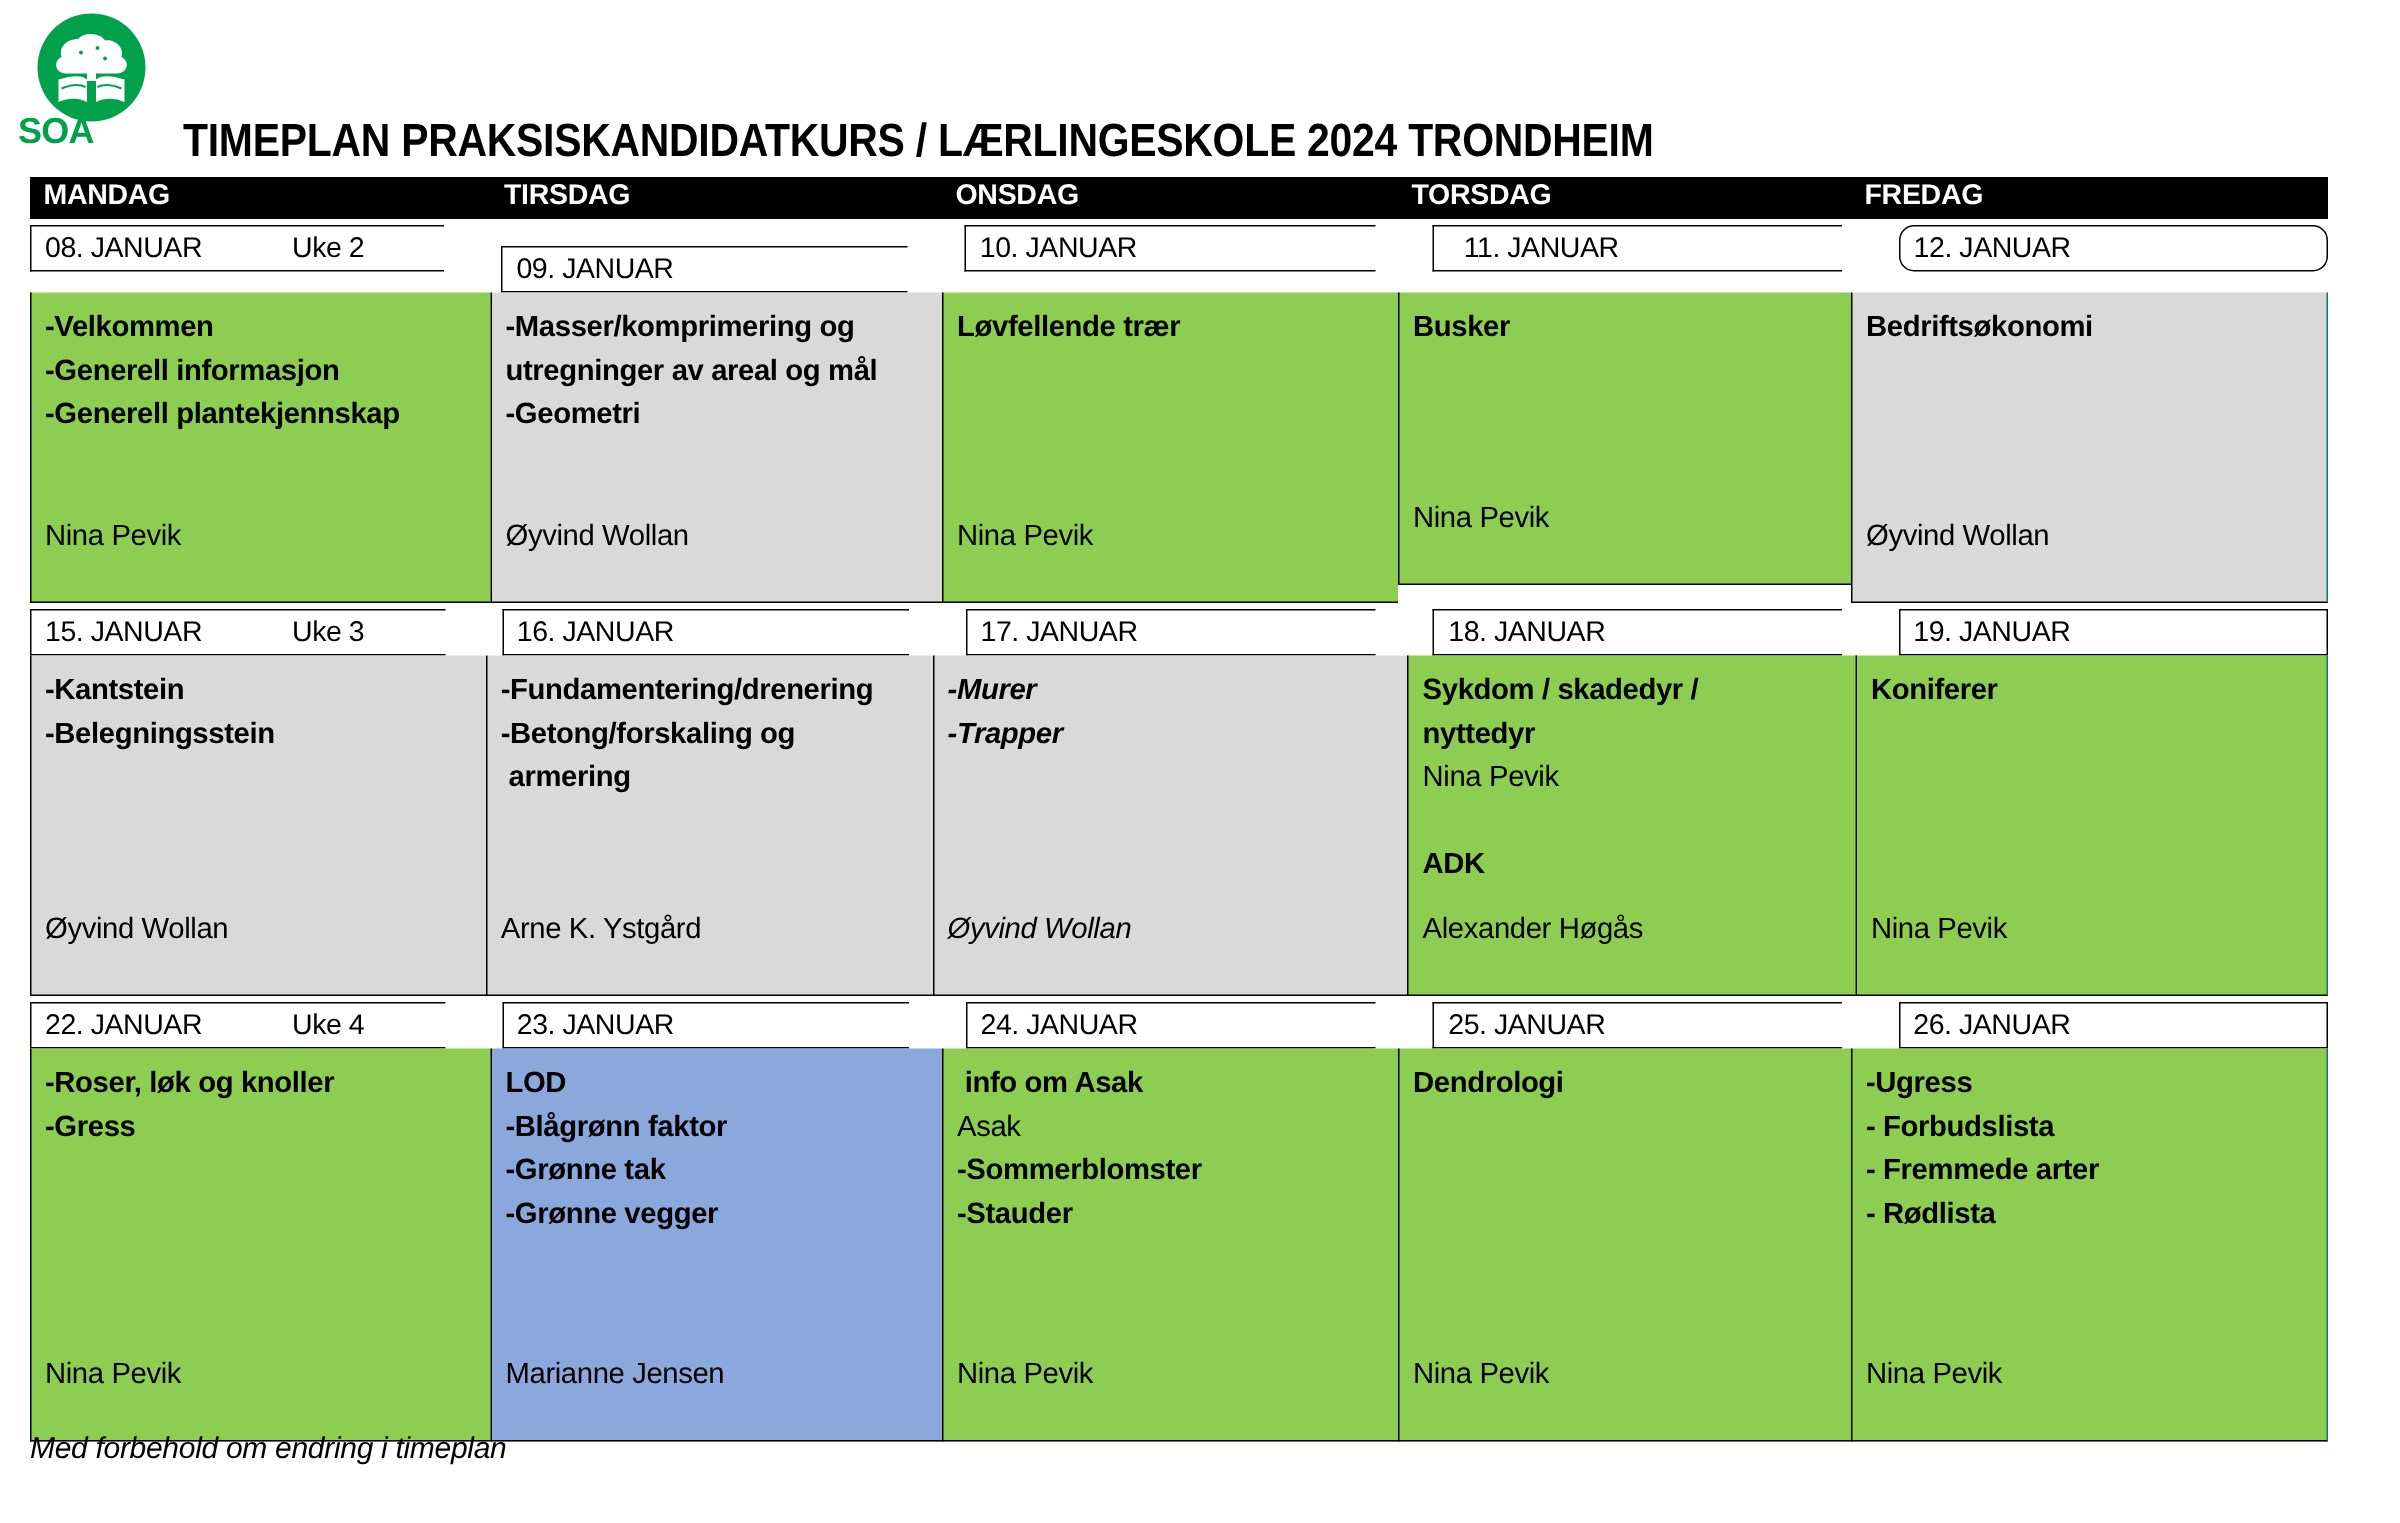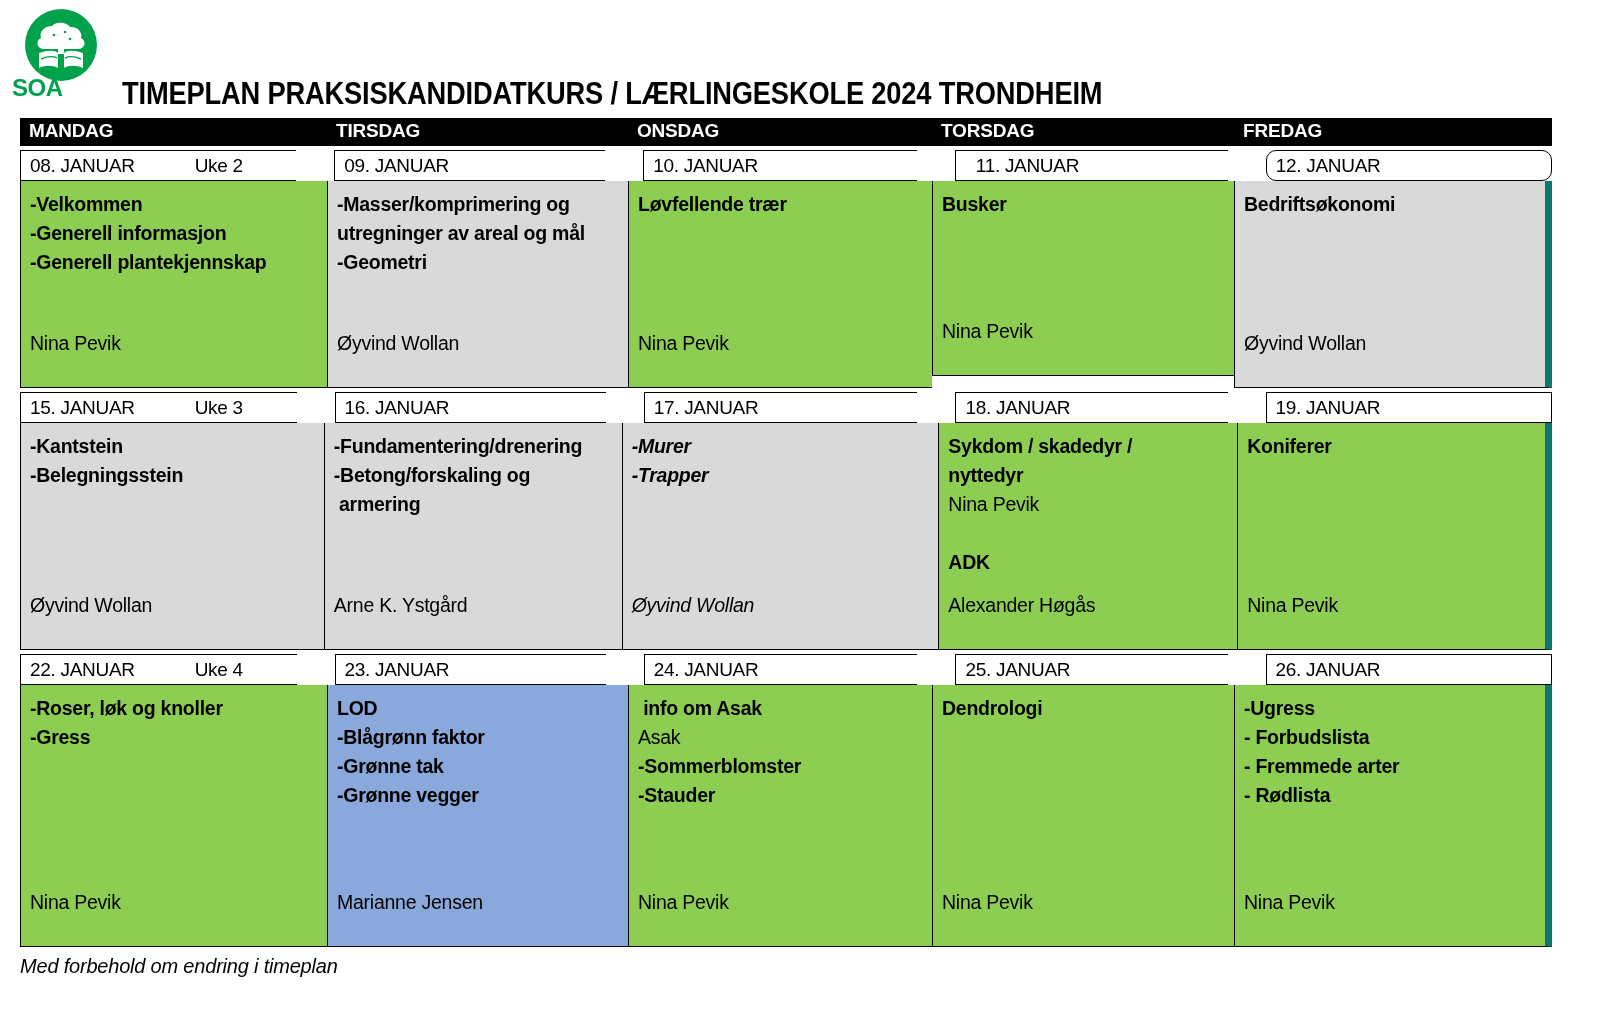--- a/index.html
+++ b/index.html
@@ -115,21 +115,21 @@
     display: flex;
   }
   .week-body .cell {
     box-sizing: border-box;
     border: 1px solid #000000;
     border-top: none;
     border-right: none;
     padding: 9px 8px 8px 9px;
     position: relative;
   }
-  .week-body .cell:last-child { border-right: 7px solid #0f766e; }
+  .week-body .cell:last-child { border-right: 1px solid #0f766e; }
 
   .bg-green { background: #8DCE52; }
   .bg-grey  { background: #D9D9D9; }
   .bg-blue  { background: #8BA8DC; }
 
   .line {
     font-size: 19.5px;
     line-height: 29px;
     letter-spacing: -0.25px;
     white-space: pre;
@@ -186,21 +186,21 @@
         <div class="cell" style="width: 302px;">TORSDAG</div>
         <div class="cell" style="width: 318px;">FREDAG</div>
       </div>
     <div id="weeks">
         <div class="weekblock">
           <div class="week-dates">
             <div class="cell" style="width: 307px;">
               <span class="date-label">08. JANUAR</span>
               <span class="week-num">Uke 2</span>
             </div>
-            <div class="cell" style="width: 301px;">
+            <div class="cell" style="width: 301px; margin-top: 14px;">
               <span class="date-label">09. JANUAR</span>
             </div>
             <div class="cell" style="width: 304px;">
               <span class="date-label">10. JANUAR</span>
             </div>
             <div class="cell" style="width: 302px; padding-left: 20px;">
               <span class="date-label">11. JANUAR</span>
             </div>
             <div class="cell" style="width: 318px; border-radius: 10px;">
               <span class="date-label">12. JANUAR</span>

